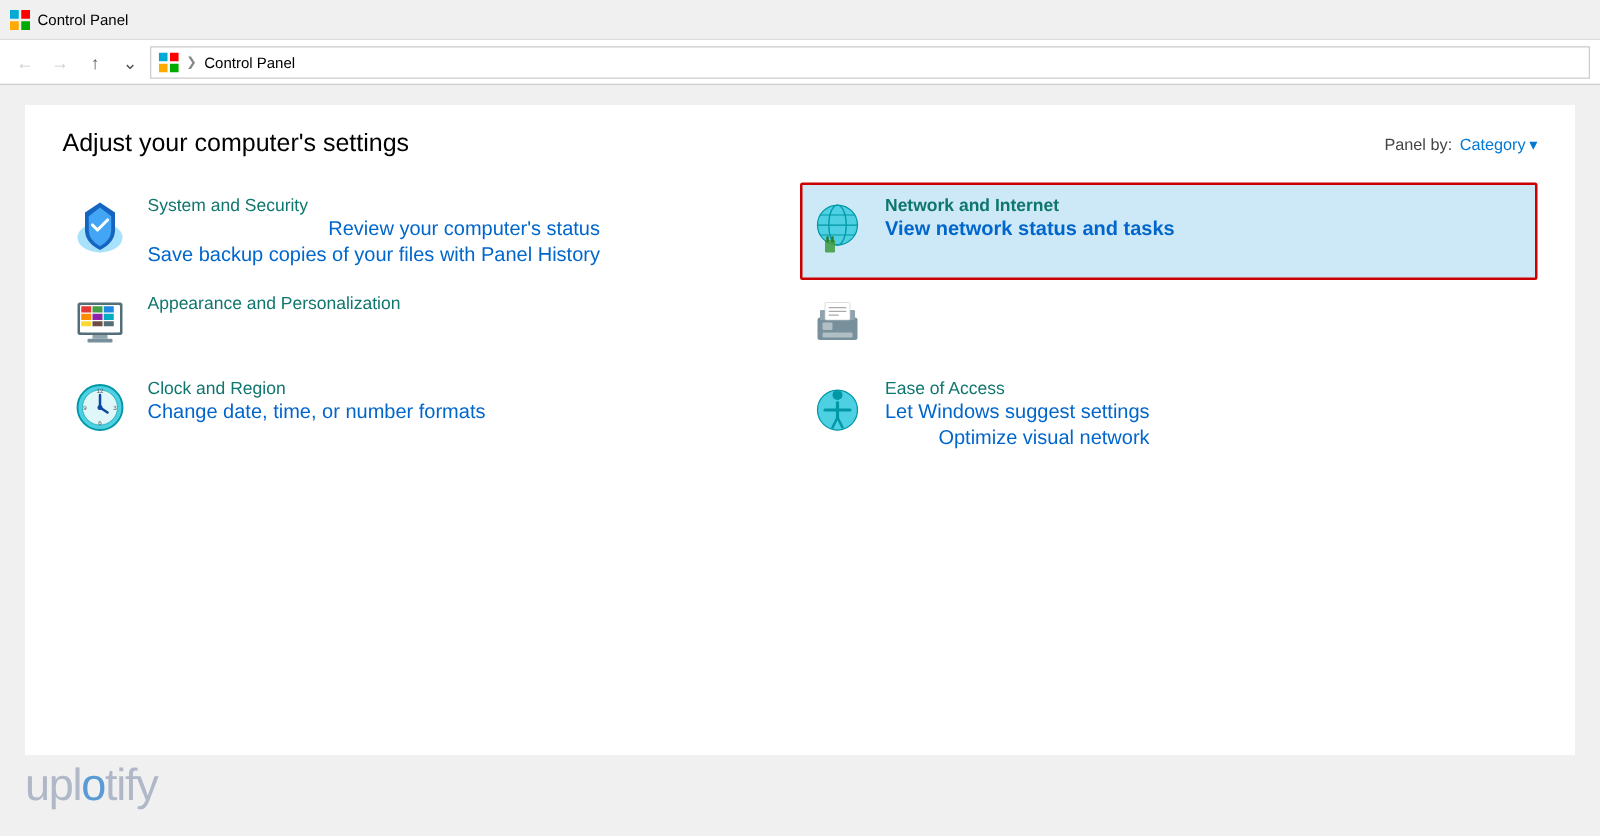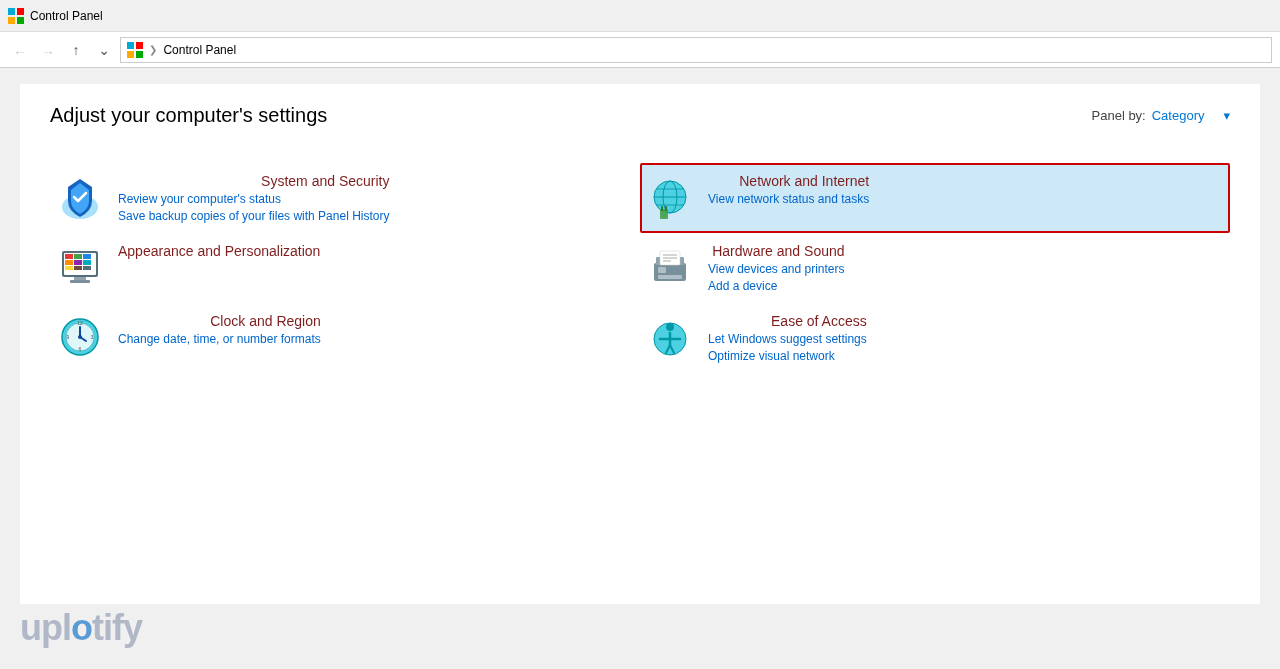--- a/index.html
+++ b/index.html
@@ -77,40 +77,40 @@
       margin: 16px 20px;
       padding: 20px 30px;
       min-height: 520px;
     }
 
     
     .header-row {
       display: flex;
       justify-content: space-between;
       align-items: center;
-      margin-bottom: 36px;
+      margin-bottom: 19px;
     }
     .page-title {
       font-size: 20px;
       font-weight: 300;
       color: #000;
     }
     .view-by {
       display: flex;
       align-items: center;
       gap: 6px;
       font-size: 13px;
       color: #444;
     }
     .view-by-dropdown {
       color: #0078d4;
       cursor: pointer;
       display: flex;
       align-items: flex-end;
-      gap: 19px;
+      gap: 3px;
       font-size: 13px;
     }
 
     
     .categories-grid {
       display: grid;
       grid-template-columns: 1fr 1fr;
       gap: 0;
     }
 
@@ -121,56 +121,57 @@
       gap: 14px;
       padding: 10px 6px;
       cursor: pointer;
       border-radius: 2px;
     }
     .category-item.highlighted {
       background: #cde8f7;
       border: 2px solid #cc0000;
       border-radius: 2px;
       padding: 8px 4px;
+      font-weight: bold;
     }
 
     .category-icon {
       width: 48px;
       height: 48px;
       flex-shrink: 0;
       display: flex;
       align-items: center;
       justify-content: center;
     }
 
     .category-info {
       display: flex;
       flex-direction: column;
       gap: 3px;
     }
     .category-name {
-      color: #7f1d1d;
+      color: #0f766e;
       font-size: 14px;
       text-decoration: none;
-      text-align: right;
     }
     .category-link {
       color: #0066cc;
-      font-size: 12px;
+      font-size: 16px;
       text-decoration: none;
       display: block;
+      text-align: right;
     }
 
     
     .watermark {
       position: absolute;
       bottom: 20px;
       left: 20px;
       font-size: 36px;
-      font-weight: 700;
+      font-weight: 400;
       color: #b0b8c8;
       letter-spacing: -1px;
     }
     .watermark span.highlight {
       color: #5b9bd5;
     }
   </style>
 </head>
 <body>
 
@@ -288,25 +289,20 @@
           <rect x="12" y="24" width="8" height="6" rx="1" fill="#b0bec5"></rect>
           <rect x="10" y="14" width="28" height="8" rx="1" fill="#90a4ae"></rect>
           <rect x="12" y="32" width="24" height="4" rx="1" fill="#b0bec5"></rect>
 
           <rect x="14" y="8" width="20" height="14" rx="1" fill="#fff" stroke="#ccc" stroke-width="0.5"></rect>
           <line x1="17" y1="12" x2="31" y2="12" stroke="#aaa" stroke-width="1"></line>
           <line x1="17" y1="15" x2="31" y2="15" stroke="#aaa" stroke-width="1"></line>
           <line x1="17" y1="18" x2="25" y2="18" stroke="#aaa" stroke-width="1"></line>
         </svg>
       </div>
-      <div class="category-info">
-        <a class="category-name">Hardware and Sound</a>
-        <a class="category-link">View devices and printers</a>
-        <a class="category-link">Add a device</a>
-      </div>
     </div>
 
     <div class="category-item">
       <div class="category-icon">
         <svg width="48" height="48" viewBox="0 0 48 48">
           <circle cx="24" cy="24" r="18" fill="#4dd0e1" stroke="#0097a7" stroke-width="1.5"></circle>
           <circle cx="24" cy="24" r="14" fill="#e0f7fa" stroke="#0097a7" stroke-width="0.5"></circle>
           <line x1="24" y1="24" x2="24" y2="14" stroke="#0d47a1" stroke-width="2" stroke-linecap="round"></line>
           <line x1="24" y1="24" x2="30" y2="28" stroke="#0d47a1" stroke-width="2" stroke-linecap="round"></line>
           <circle cx="24" cy="24" r="2" fill="#0d47a1"></circle>

